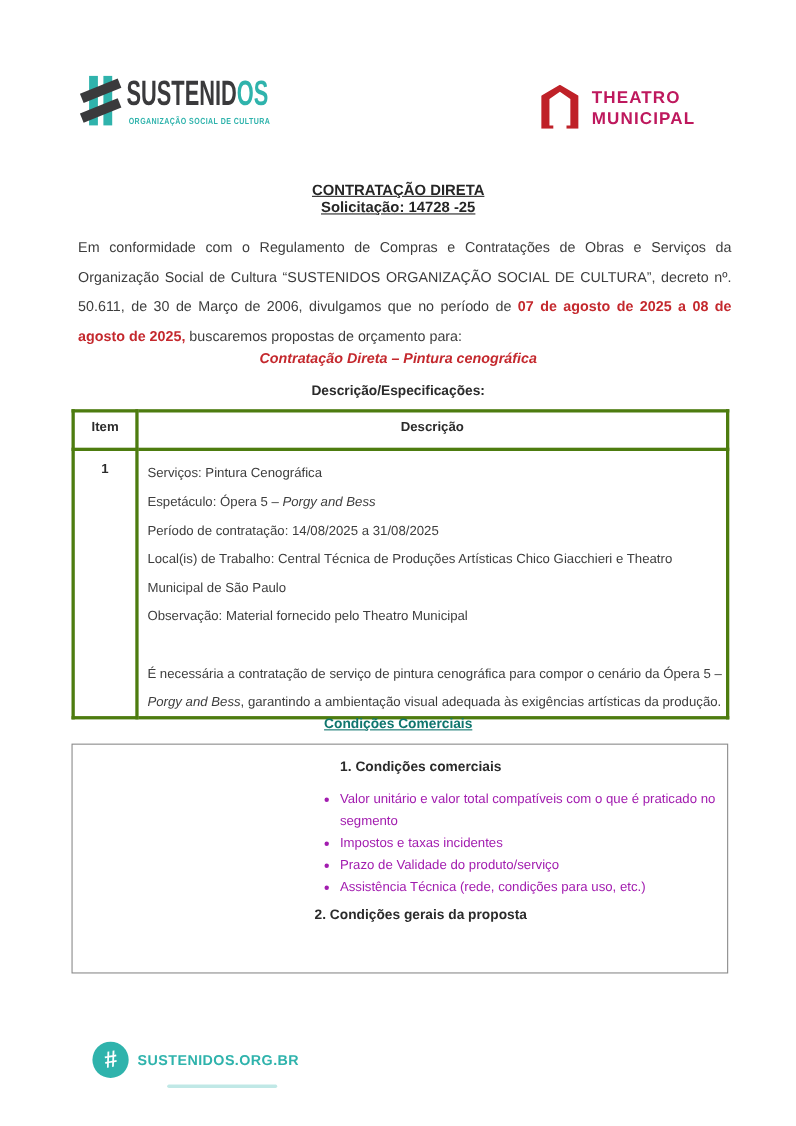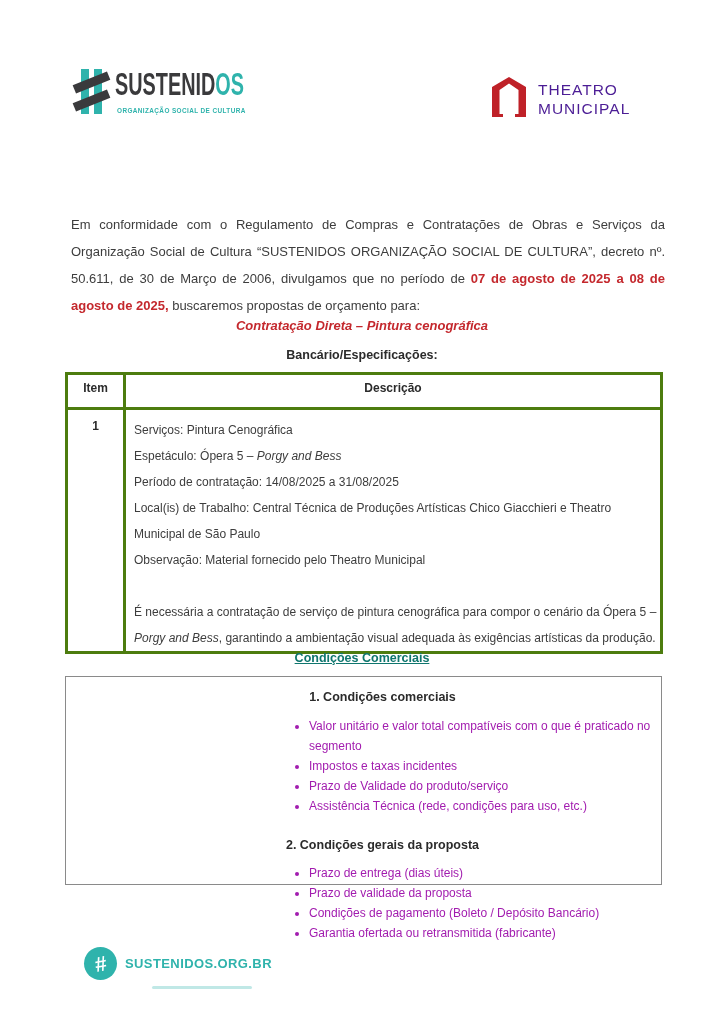--- a/index.html
+++ b/index.html
@@ -21,22 +21,22 @@
   .hash-icon .dbar.d2 { top:30px; }
   .brand-line { position:absolute; left:38px; top:2px; font-size:32px; font-weight:700;
     letter-spacing:0; white-space:nowrap; transform:scaleX(.62); transform-origin:left top;
     color:#3a3a3c; }
   .brand-line .teal { color:#2fb3ac; }
   .brand-tagline { position:absolute; left:40px; top:42px; font-size:8px; font-weight:700;
     letter-spacing:.5px; white-space:nowrap; color:#2fb3ac; transform:scaleX(.8); transform-origin:left top; }
 
   .logo-theatro { position:absolute; left:492px; top:77px; display:flex; align-items:flex-start; }
   .arch-icon { width:34px; height:40px; flex:0 0 auto; }
-  .theatro-text { margin:4px 0 0 12px; font-size:15.5px; font-weight:400; letter-spacing:1px;
-    line-height:18.5px; color:#4c1d95; white-space:nowrap; }
+  .theatro-text { margin:4px 0 0 12px; font-size:15.5px; font-weight:700; letter-spacing:1px;
+    line-height:18.5px; color:#be185d; white-space:nowrap; }
 
   
   .doc-title { position:absolute; left:0; top:165px; width:724px; text-align:center;
     font-size:13.5px; font-weight:700; line-height:16px; color:#262626; }
   .doc-title div { text-decoration:underline; }
 
   
   .intro { position:absolute; left:71px; top:211px; width:594px; font-size:13px;
     line-height:27px; text-align:justify; color:#3d3d3d; }
   .intro .hl { color:#c4282d; font-weight:700; }
@@ -62,21 +62,21 @@
   
   .cond-heading { position:absolute; left:0; top:651px; width:724px; text-align:center;
     font-size:12.5px; font-weight:700; color:#0f766e; text-decoration:underline; }
   .cond-box { position:absolute; left:65px; top:676px; width:597px; height:209px;
     border:1px solid #8a8a8a; font-size:12px; color:#3d3d3d; }
   .cond-title { margin-top:13px; padding-left:38px; text-align:center;
     font-size:12.5px; font-weight:700; color:#2b2b2b; }
   .cond-box ul { list-style:disc outside; margin:12px 0 0 0; padding-left:243px; }
   .cond-box ul.second { margin-top:11px; }
   .cond-box li { line-height:20px; max-width:346px; color:#a21caf; }
-  .cond-title.second { margin-top:22px; }
+  .cond-title.second { margin-top:8px; }
 
   
   .footer-icon { position:absolute; left:84px; top:947px; width:33px; height:33px;
     border-radius:50%; background:#2fb3ac; color:#ffffff; display:flex; align-items:center;
     justify-content:center; font-size:21px; font-weight:700; }
   .footer-icon span { display:block; transform:rotate(-10deg); }
   .footer-site { position:absolute; left:125px; top:956px; font-size:13px; font-weight:700;
     letter-spacing:.4px; color:#2fb3ac; }
   .footer-artifact { position:absolute; left:152px; top:986px; width:100px; height:3px;
     background:#2fb3ac; opacity:.3; border-radius:2px; }
@@ -100,25 +100,29 @@
   <div class="logo-theatro">
     <svg class="arch-icon" viewBox="0 0 34 40" xmlns="http://www.w3.org/2000/svg">
       <path fill="#bf2128" d="M0 40 L0 10 L17 0 L34 10 L34 40 L23 40 L23 37 L26.5 37 L26.5 13 L17 6.5 L7.5 13 L7.5 37 L11 37 L11 40 Z"></path>
     </svg>
     <div class="theatro-text">
       <div>THEATRO</div>
       <div>MUNICIPAL</div>
     </div>
   </div>
 
+  <div class="doc-title">
+    <div>CONTRATAÇÃO DIRETA</div>
+    <div>Solicitação: 14728 -25</div>
+  </div>
 
   <p class="intro"><span>Em conformidade com o Regulamento de Compras e Contratações de Obras e Serviços da Organização Social de Cultura “SUSTENIDOS ORGANIZAÇÃO SOCIAL DE CULTURA”, decreto nº. 50.611, de 30 de Março de 2006, divulgamos que no período de </span><span class="hl">07 de agosto de 2025 a 08 de agosto de 2025,</span><span> buscaremos propostas de orçamento para:</span></p>
 
   <div class="red-heading">Contratação Direta – Pintura cenográfica</div>
-  <div class="spec-heading">Bancário/Especificações:</div>
+  <div class="spec-heading">Descrição/Especificações:</div>
 
   <table class="spec">
     <thead>
       <tr>
         <th class="col-item">Item</th>
         <th>Descrição</th>
       </tr>
     </thead>
     <tbody>
       <tr>
@@ -142,26 +146,20 @@
 
   <div class="cond-box">
     <div class="cond-title">1. Condições comerciais</div>
     <ul>
       <li>Valor unitário e valor total compatíveis com o que é praticado no segmento</li>
       <li>Impostos e taxas incidentes</li>
       <li>Prazo de Validade do produto/serviço</li>
       <li>Assistência Técnica (rede, condições para uso, etc.)</li>
     </ul>
     <div class="cond-title second">2. Condições gerais da proposta</div>
-    <ul class="second">
-      <li>Prazo de entrega (dias úteis)</li>
-      <li>Prazo de validade da proposta</li>
-      <li>Condições de pagamento (Boleto / Depósito Bancário)</li>
-      <li>Garantia ofertada ou retransmitida (fabricante)</li>
-    </ul>
   </div>
 
   <div class="footer-icon">
       <span>#</span>
     </div>
   <div class="footer-site">SUSTENIDOS.ORG.BR</div>
   <div class="footer-artifact"></div>
 
 </div>
 

